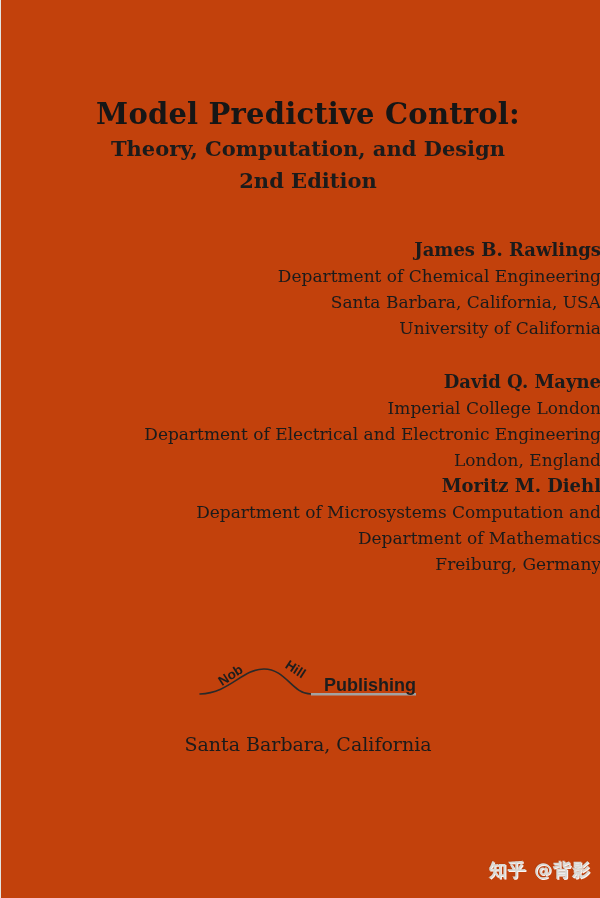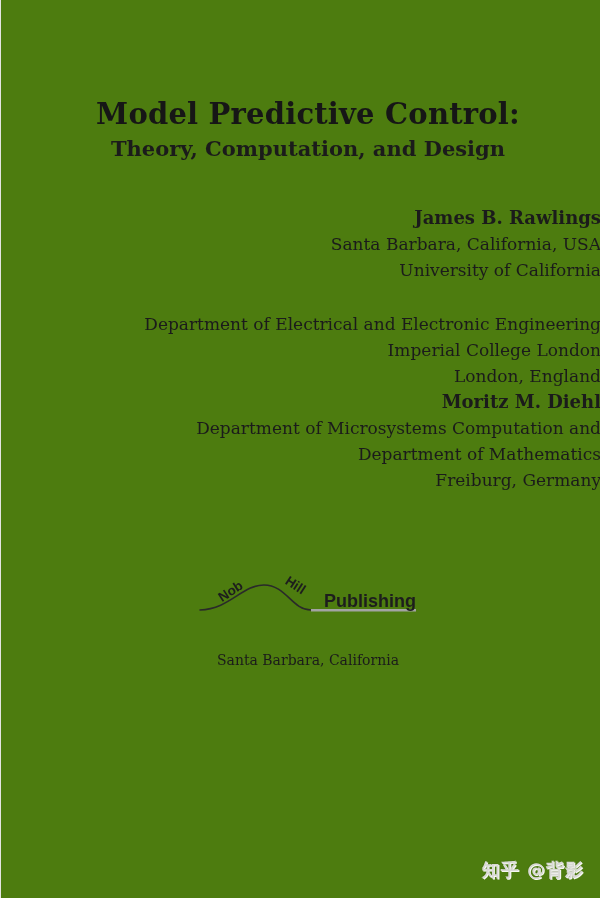--- a/index.html
+++ b/index.html
@@ -4,21 +4,21 @@
 <style>
   html, body {
     margin: 0;
     padding: 0;
     background: #ffffff;
   }
   .page {
     position: relative;
     width: 600px;
     height: 898px;
-    background: #4d7c0f;
+    background: #c2410c;
     border-left: 1px solid #e4e4e1;
     box-sizing: border-box;
     overflow: hidden;
     font-family: "DejaVu Serif", "Liberation Serif", serif;
     color: #1b1b1b;
   }
   .content {
     width: 600px;
     padding-left: 14px;
     box-sizing: border-box;
@@ -75,56 +75,59 @@
     fill: #1d1d1d;
   }
   .logo-pub-word {
     font-family: "Liberation Sans", sans-serif;
     font-size: 18px;
     font-weight: bold;
     fill: #1d1d1d;
   }
   .city-line {
     margin-top: 31px;
-    font-size: 14px;
+    font-size: 19px;
     line-height: 28px;
   }
   .watermark {
     position: absolute;
     top: 858px;
-    right: 16px;
+    right: 9px;
     font-family: "DejaVu Sans", sans-serif;
     font-size: 18px;
     font-weight: bold;
     letter-spacing: 1px;
     color: #d9d9d5;
     text-shadow: 1px 1px 0 rgba(255,255,255,0.95), -1px -1px 0 rgba(0,0,0,0.05);
     user-select: none;
   }
 </style>
 </head>
 <body>
 
 <div class="page">
   <div class="content">
 
     <div class="title-block">
       <h1 class="book-title">Model Predictive Control:</h1>
       <div class="book-subtitle">Theory, Computation, and Design</div>
+      <div class="book-edition">2nd Edition</div>
     </div>
 
     <div class="author-block first">
       <div class="author-name">James B. Rawlings</div>
+      <div class="affil-line">Department of Chemical Engineering</div>
       <div class="affil-line">Santa Barbara, California, USA</div>
       <div class="affil-line">University of California</div>
     </div>
 
     <div class="author-block second">
+      <div class="author-name">David Q. Mayne</div>
+      <div class="affil-line">Imperial College London</div>
       <div class="affil-line">Department of Electrical and Electronic Engineering</div>
-      <div class="affil-line">Imperial College London</div>
       <div class="affil-line">London, England</div>
     </div>
 
     <div class="author-block third">
       <div class="author-name">Moritz M. Diehl</div>
       <div class="affil-line">Department of Microsystems Computation and</div>
       <div class="affil-line">Department of Mathematics</div>
       <div class="affil-line">Freiburg, Germany</div>
     </div>
 

